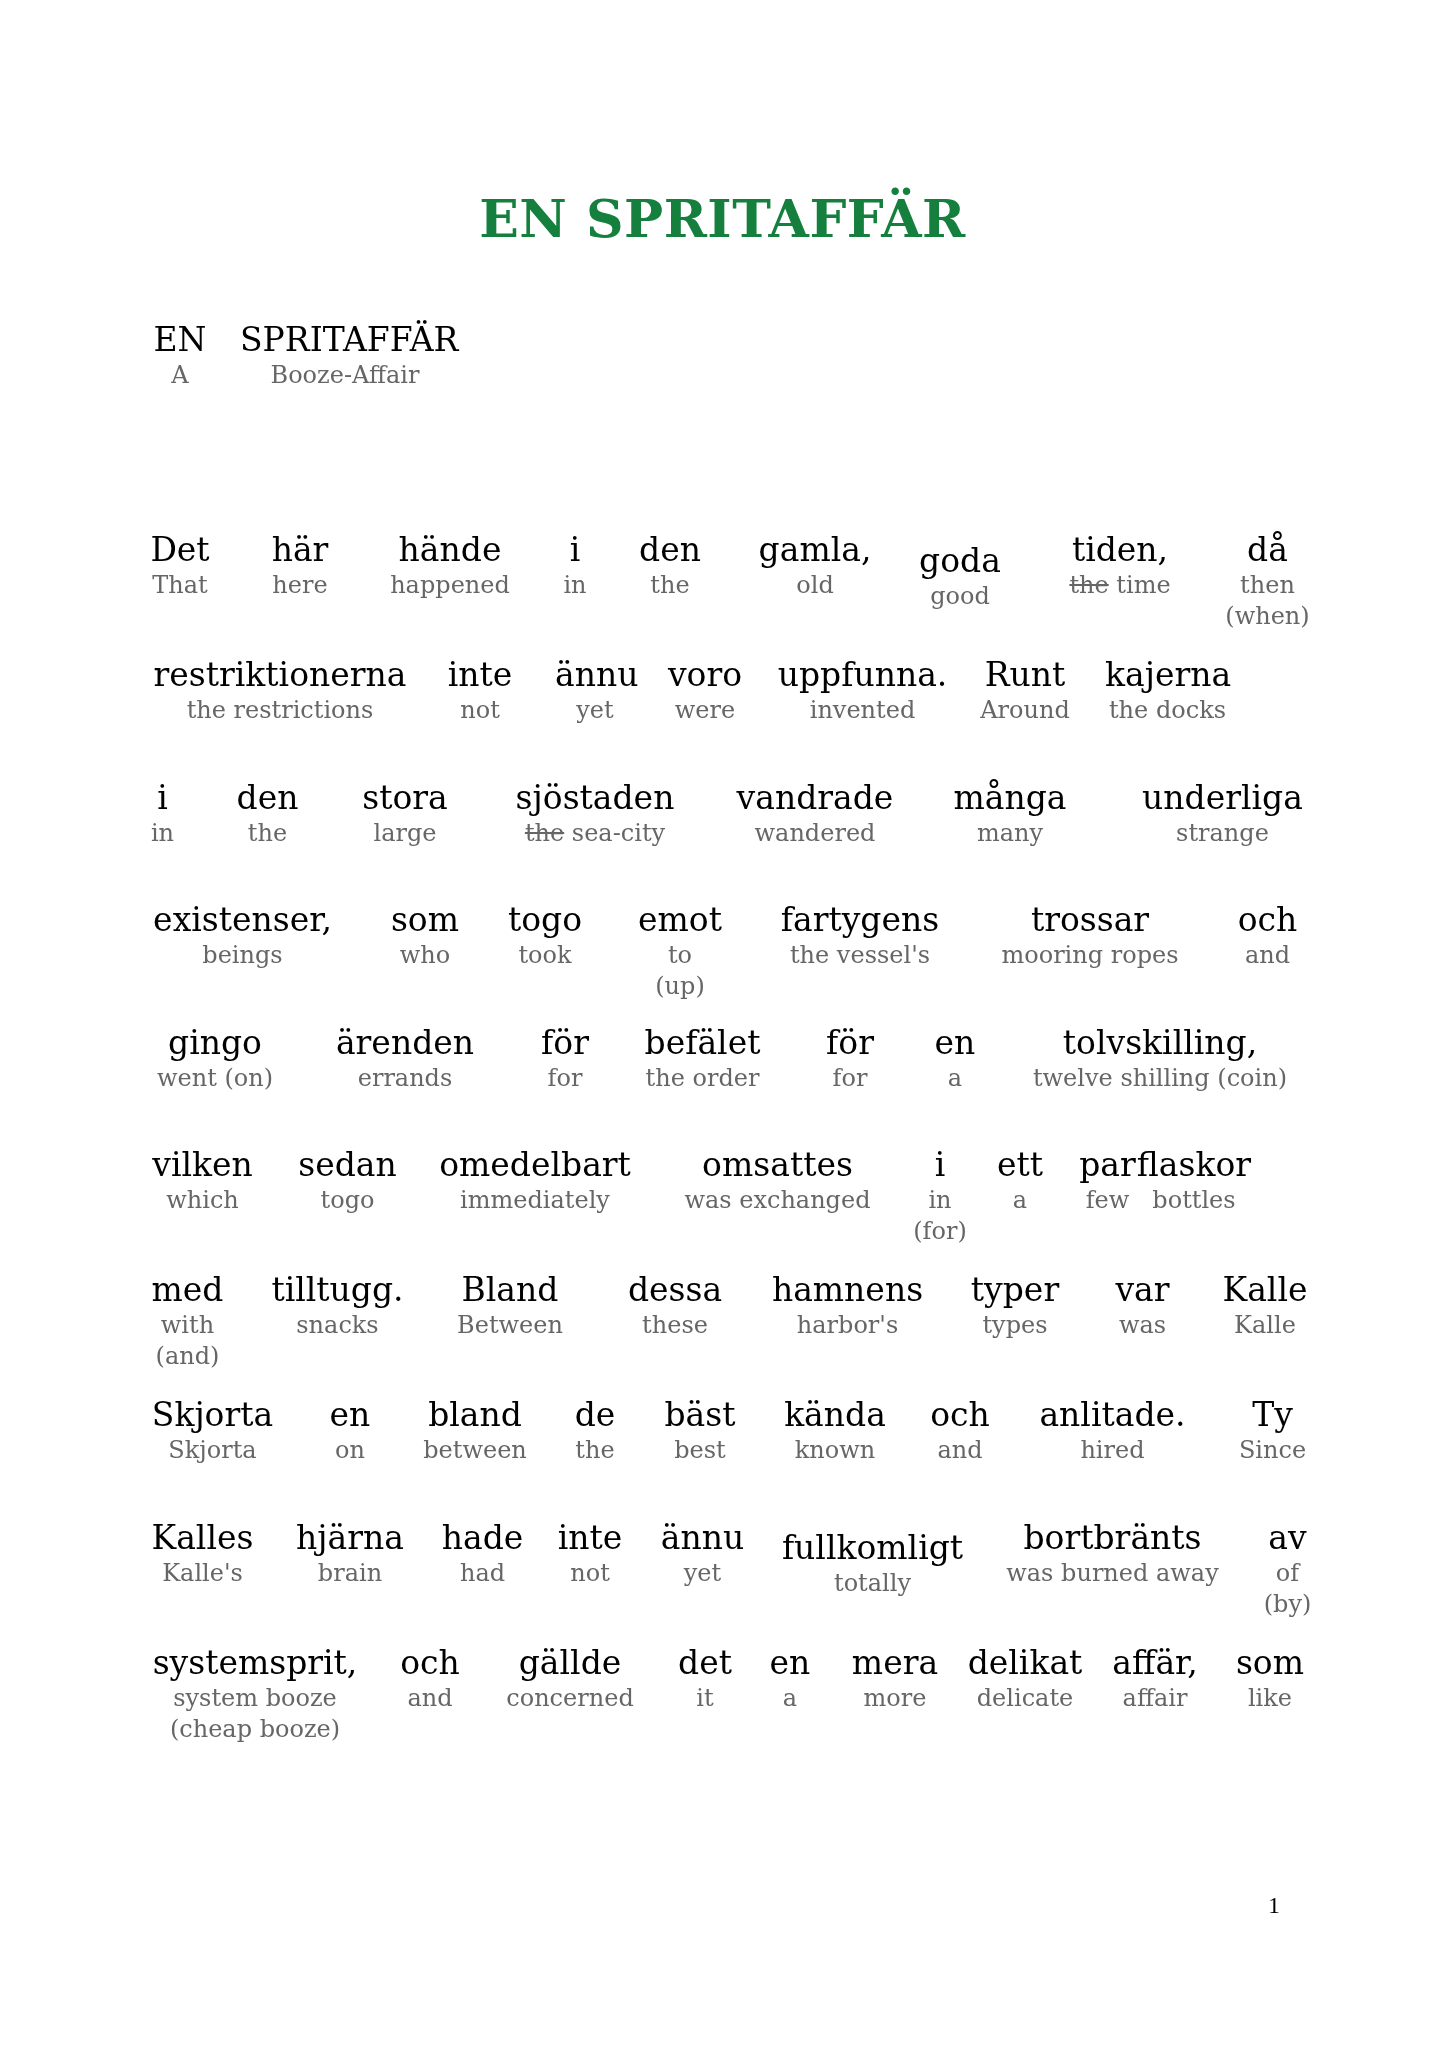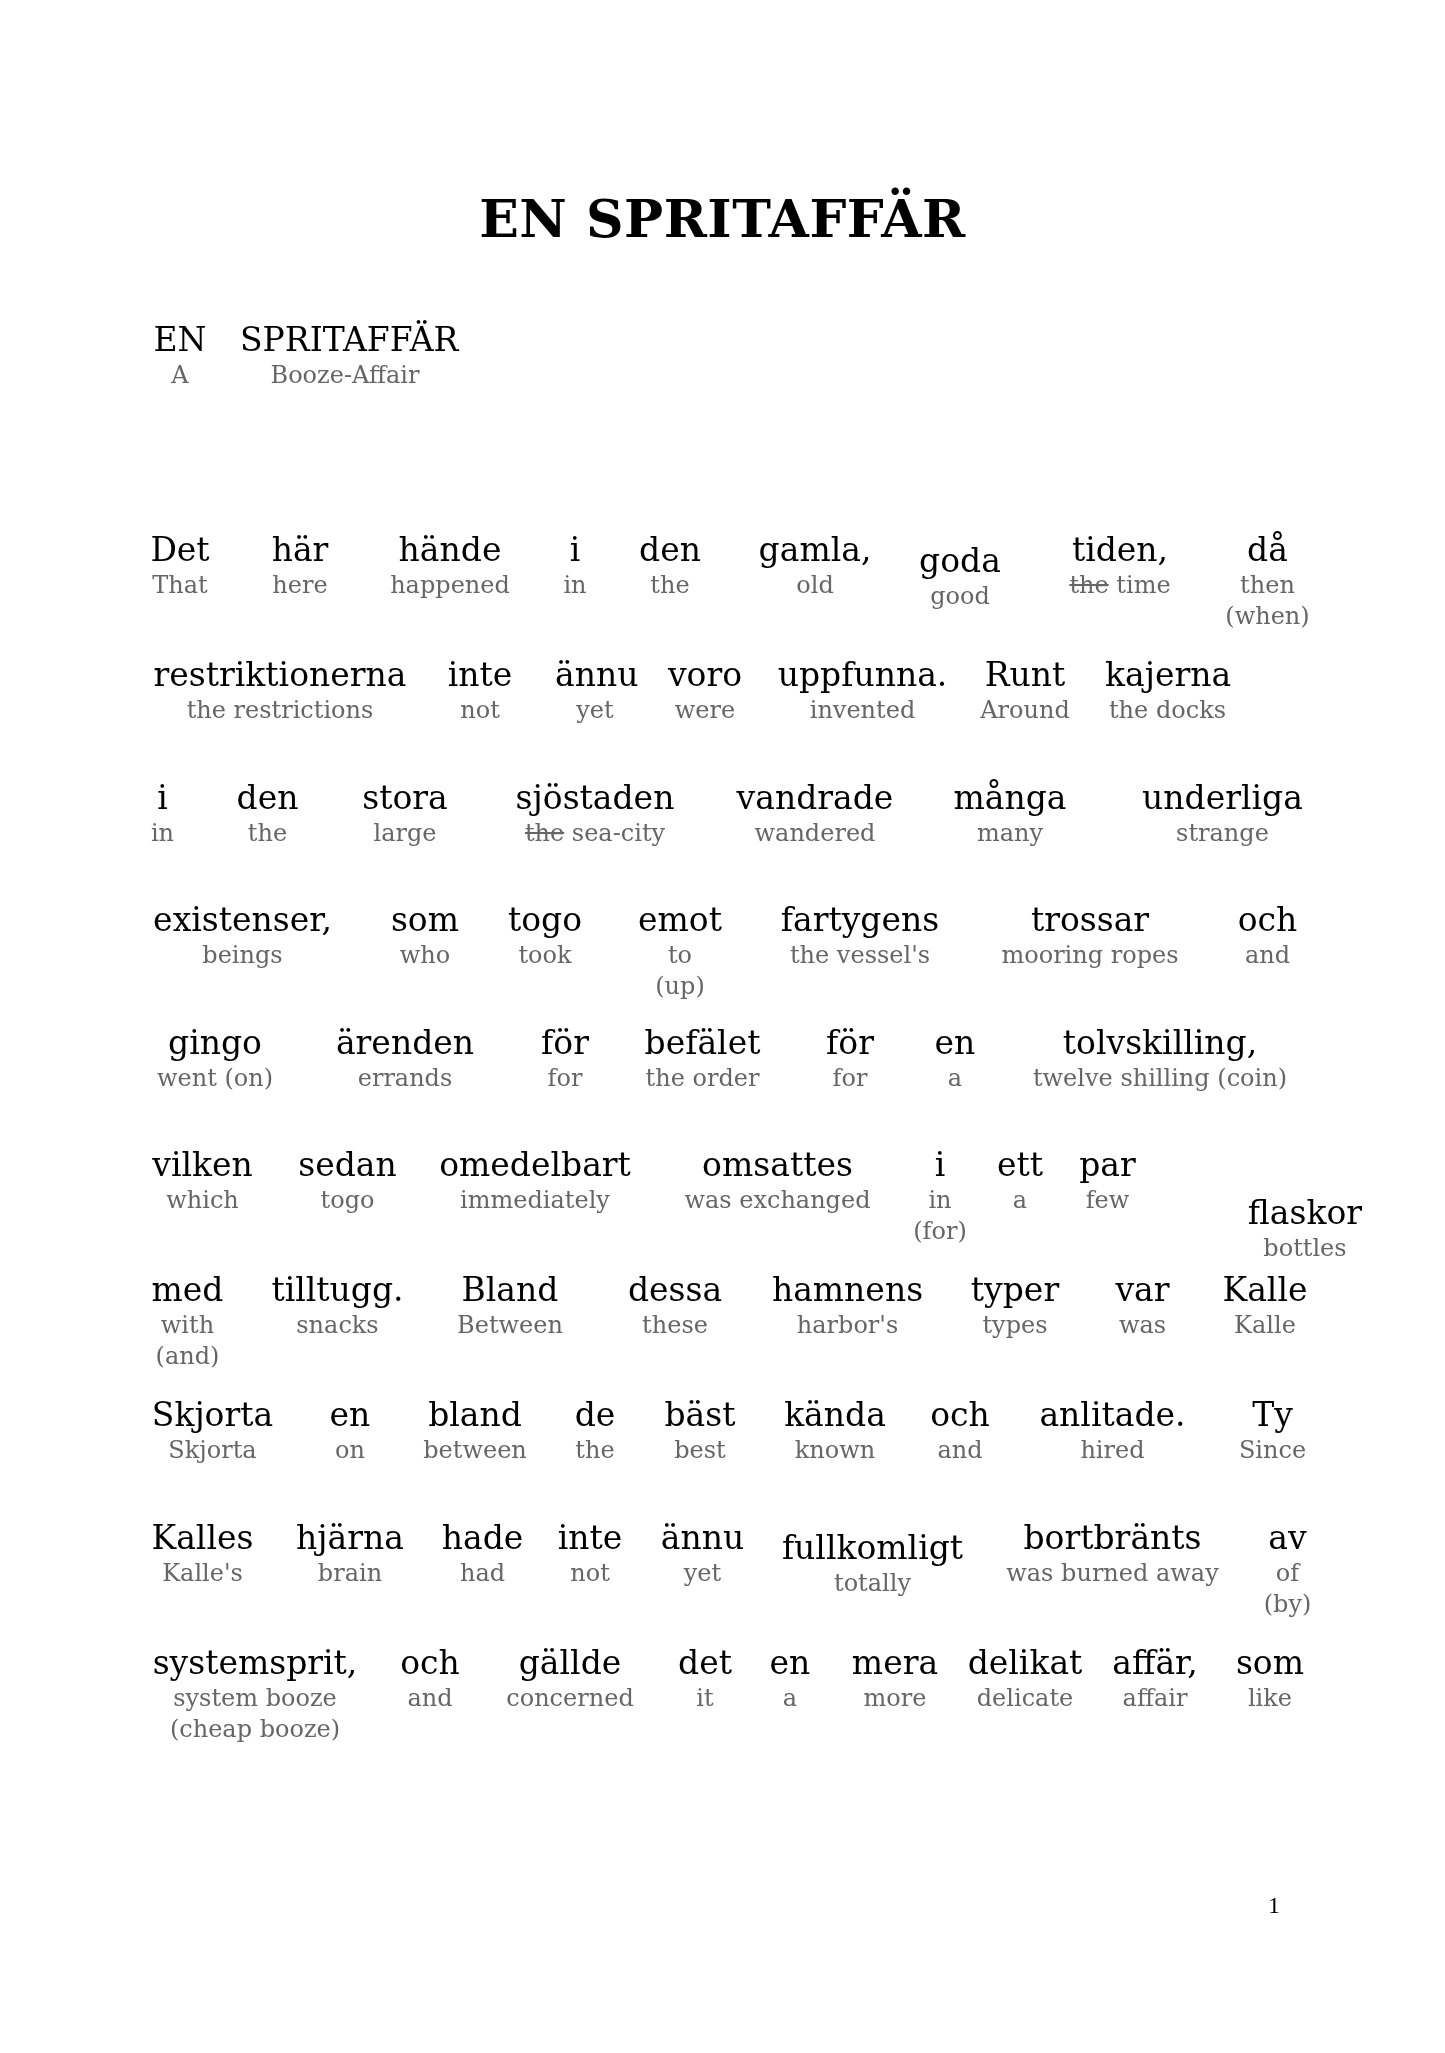--- a/index.html
+++ b/index.html
@@ -1,19 +1,19 @@
 <!DOCTYPE html>
 <html><head>
   <meta charset="utf-8">
   <style>
     html, body { margin: 0; padding: 0; background: #ffffff; }
     body { width: 1445px; height: 2053px; position: relative; overflow: hidden;
            font-family: "DejaVu Serif", serif; }
     .title { position: absolute; left: 0; width: 1445px; top: 188px; text-align: center;
-             font-weight: bold; font-size: 52px; color: #000000; letter-spacing: 0.5px; }
+             font-weight: bold; font-size: 52px; color: #15803d; letter-spacing: 0.5px; }
     .line { position: absolute; left: 150px; height: 110px; }
     .word { position: absolute; top: 0; text-align: center; white-space: nowrap; }
     .sv { display: block; font-size: 33px; color: #000; line-height: 40px; }
     .en { display: block; font-size: 24px; color: #666666; line-height: 31px; white-space: pre-line; }
     .strike { text-decoration: line-through; }
     .pageno { position: absolute; left: 1268px; top: 1892px; font-size: 24px; color: #000;
               font-family: "Liberation Serif", serif; }
   </style>
 </head>
 <body>
@@ -213,21 +213,21 @@
 (for)</span>
       </div>
       <div class="word" style="left: 840px; width: 60px;">
         <span class="sv">ett</span>
         <span class="en">a</span>
       </div>
       <div class="word" style="left: 920px; width: 75px;">
         <span class="sv">par</span>
         <span class="en">few</span>
       </div>
-      <div class="word" style="left: 1075px; width: 160px; margin-top: 48px;">
+      <div class="word" style="left: 964px; width: 160px;">
         <span class="sv">flaskor</span>
         <span class="en">bottles</span>
       </div>
     </div>
     <div class="line" style="top: 1270px;">
       <div class="word" style="left: 0px; width: 75px; text-align: center;">
         <span class="sv">med</span>
         <span class="en">with
 (and)</span>
       </div>

